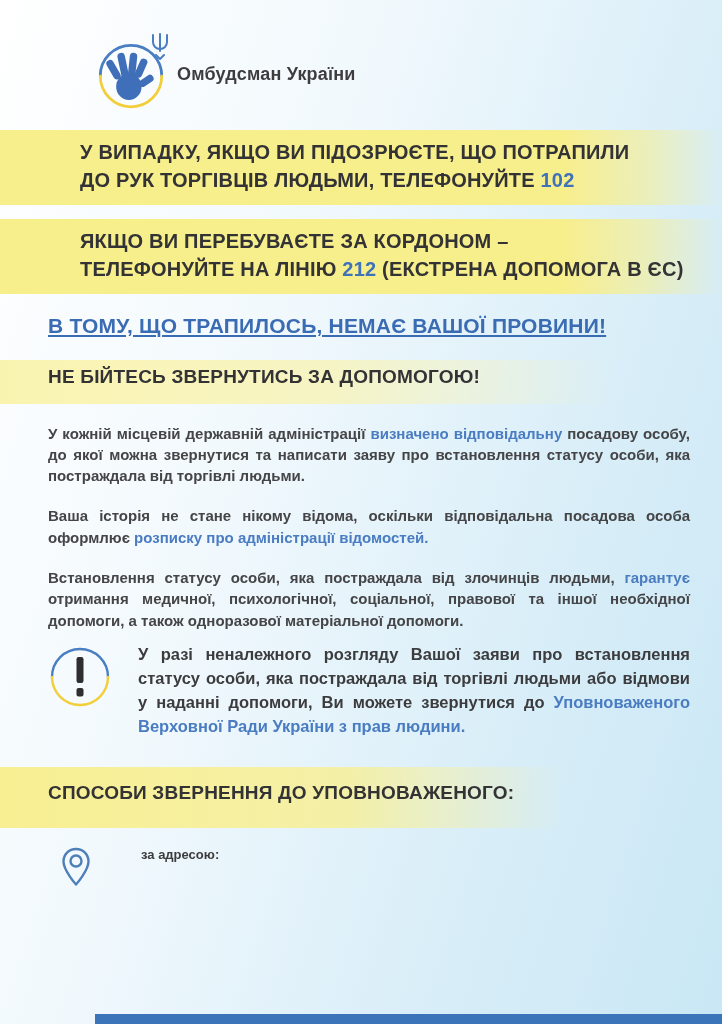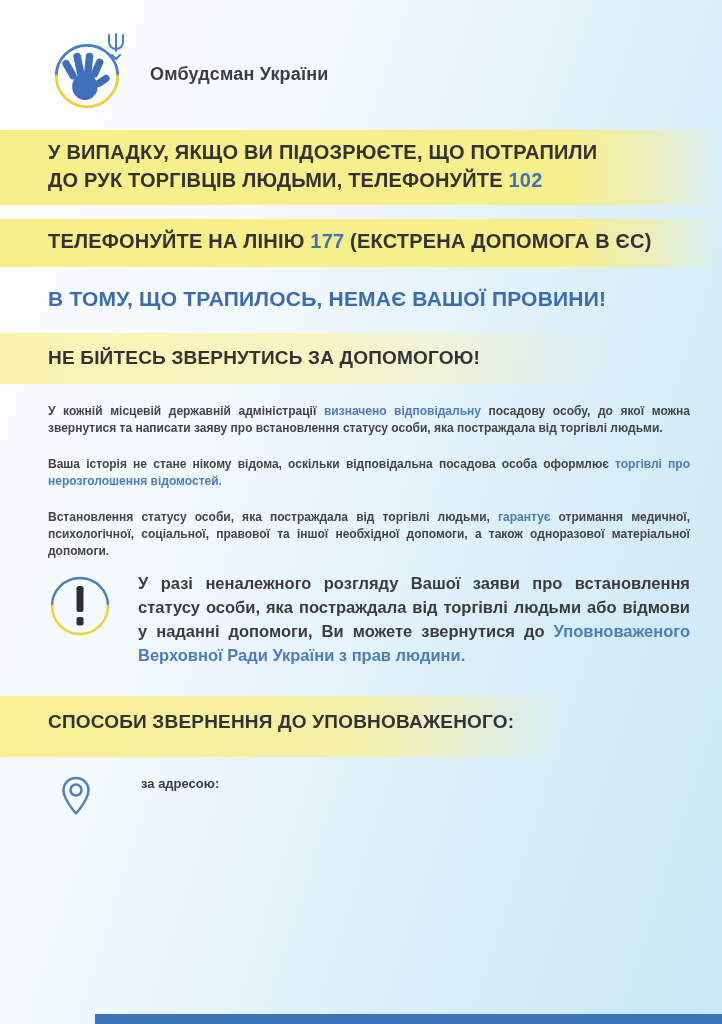--- a/index.html
+++ b/index.html
@@ -8,69 +8,70 @@
 
   .page {
     position: relative;
     width: 722px;
     height: 1024px;
     overflow: hidden;
     background: linear-gradient(108deg, #ffffff 0%, #f2f9fd 35%, #d9eef8 70%, #c9e7f5 100%);
   }
 
   
-  .brand { display: flex; align-items: center; gap: 28px; padding: 40px 0 0 52px; }
+  .brand { display: flex; align-items: center; gap: 11px; padding: 40px 0 0 52px; margin-left: 44px; }
   .brand-logo { position: relative; width: 70px; height: 70px; flex: 0 0 auto; }
   .brand-logo svg { display: block; }
   .brand-trident { position: absolute; top: -8px; right: -6px; }
   .brand-names { line-height: 1.22; }
   .brand-name { font-size: 18px; font-weight: bold; color: #3d3d3f; letter-spacing: 0.2px; }
 
   
   .band { width: 100%; }
   .band-strong {
     background: linear-gradient(to right, #f7ee8c 0%, #f7ee8c 78%, rgba(247,238,140,0.55) 90%, rgba(247,238,140,0) 100%);
+    padding-left: 32px;
   }
   .band-soft {
     background: linear-gradient(to right, rgba(250,243,172,0.95) 0%, rgba(250,243,172,0.7) 45%, rgba(250,243,172,0) 85%);
   }
   .band-ways {
     background: linear-gradient(to right, #f8ef92 0%, rgba(248,239,146,0.8) 48%, rgba(248,239,146,0) 78%);
   }
   .band-text {
     padding: 9px 30px 11px 48px;
     font-size: 20px; font-weight: bold; color: #333335;
     line-height: 1.38; letter-spacing: 0.2px;
   }
   .band-1 { margin-top: 20px; }
   .band-2 { margin-top: 14px; }
   .band-3 { margin-top: 22px; }
-  .band-3 .band-text { font-size: 19px; padding-top: 12px; padding-bottom: 13px; }
+  .band-3 .band-text { font-size: 19px; padding-top: 4px; padding-bottom: 13px; }
   .band-ways { margin-top: 28px; }
   .band-ways .band-text { font-size: 19px; padding-top: 13px; padding-bottom: 22px; }
   .num-blue { color: #3f72b8; text-align: right; }
 
   
   .headline-blue {
     margin: 20px 30px 10px 48px;
-    font-size: 21px; font-weight: bold; color: #3a6cb4; letter-spacing: 0.2px;
+    font-size: 21px; font-weight: bold; color: #3a6cb4; letter-spacing: 0.2px; text-decoration: underline;
   }
 
   
   .alert { display: flex; align-items: flex-start; gap: 26px; margin: 20px 32px 0 48px; }
   .alert-icon { flex: 0 0 auto; margin-top: 2px; }
   .alert-text {
     font-size: 16.5px; font-weight: bold; color: #3c3c3e;
     line-height: 1.45; text-align: justify;
   }
 
   
   .para {
     margin: 19px 32px 0 48px;
-    font-size: 12px; color: #454547; font-weight: 600;
+    font-size: 15px; color: #454547; font-weight: 600;
     line-height: 1.42; text-align: justify;
   }
   .hl { color: #4a7cc2; font-weight: bold; }
 
   
   .contacts { margin: 18px 0 0 55px; }
   .contact { display: flex; align-items: flex-start; gap: 44px; margin-bottom: 17px; }
   .contact-icon { flex: 0 0 auto; width: 42px; display: flex; justify-content: center; }
   .contact-label { font-size: 13px; font-weight: bold; color: #3c3c3e; line-height: 1.4; }
   .contact-value { font-size: 16px; font-weight: bold; color: #4d7fb9; line-height: 1.4; }
@@ -114,36 +115,37 @@
 
   <div class="band band-strong band-1">
     <div class="band-text">
       <div>У ВИПАДКУ, ЯКЩО ВИ ПІДОЗРЮЄТЕ, ЩО ПОТРАПИЛИ</div>
       <div><span>ДО РУК ТОРГІВЦІВ ЛЮДЬМИ, ТЕЛЕФОНУЙТЕ </span><span class="num-blue">102</span></div>
     </div>
   </div>
 
   <div class="band band-strong band-2">
     <div class="band-text">
-      <div><span>ТЕЛЕФОНУЙТЕ НА ЛІНІЮ </span><span class="num-blue">177</span><span> (ЕКСТРЕНА ДОПОМОГА В ЄС)</span></div>
+      <div>ЯКЩО ВИ ПЕРЕБУВАЄТЕ ЗА КОРДОНОМ –</div>
+      <div><span>ТЕЛЕФОНУЙТЕ НА ЛІНІЮ </span><span class="num-blue">212</span><span> (ЕКСТРЕНА ДОПОМОГА В ЄС)</span></div>
     </div>
   </div>
 
   <div class="headline-blue">В ТОМУ, ЩО ТРАПИЛОСЬ, НЕМАЄ ВАШОЇ ПРОВИНИ!</div>
 
   <div class="band band-soft band-3">
     <div class="band-text">НЕ БІЙТЕСЬ ЗВЕРНУТИСЬ ЗА ДОПОМОГОЮ!</div>
   </div>
 
 
   <p class="para"><span>У кожній місцевій державній адміністрації </span><span class="hl">визначено відповідальну</span><span> посадову особу, до якої можна звернутися та написати заяву про встановлення статусу особи, яка постраждала від торгівлі людьми.</span></p>
 
-  <p class="para"><span>Ваша історія не стане нікому відома, оскільки відповідальна посадова особа оформлює </span><span class="hl">торгівлі про нерозголошення відомостей.</span></p>
+  <p class="para"><span>Ваша історія не стане нікому відома, оскільки відповідальна посадова особа оформлює </span><span class="hl">розписку про адміністрації відомостей.</span></p>
 
-  <p class="para"><span>Встановлення статусу особи, яка постраждала від торгівлі людьми, </span><span class="hl">гарантує</span><span> отримання медичної, психологічної, соціальної, правової та іншої необхідної допомоги, а також одноразової матеріальної допомоги.</span></p>
+  <p class="para"><span>Встановлення статусу особи, яка постраждала від злочинців людьми, </span><span class="hl">гарантує</span><span> отримання медичної, психологічної, соціальної, правової та іншої необхідної допомоги, а також одноразової матеріальної допомоги.</span></p>
 
   <div class="alert" style="margin-top: 12px;">
     <svg class="alert-icon" width="64" height="64" viewBox="0 0 64 64">
       <path d="M 4 32 A 28 28 0 1 1 60 32" fill="none" stroke="#4a7ec2" stroke-width="2.4" stroke-linecap="round"></path>
       <path d="M 4 32 A 28 28 0 0 0 60 32" fill="none" stroke="#f2cf3a" stroke-width="2.4" stroke-linecap="round"></path>
       <rect x="28.5" y="12" width="7" height="26" rx="2.2" fill="#2e2e30"></rect>
       <rect x="28.5" y="43" width="7" height="8.5" rx="2" fill="#2e2e30"></rect>
     </svg>
     <div class="alert-text"><span>У разі неналежного розгляду Вашої заяви про встановлення статусу особи, яка постраждала від торгівлі людьми або відмови у наданні допомоги, Ви можете звернутися до </span><span class="hl">Уповноваженого Верховної Ради України з прав людини.</span></div>
   </div>

